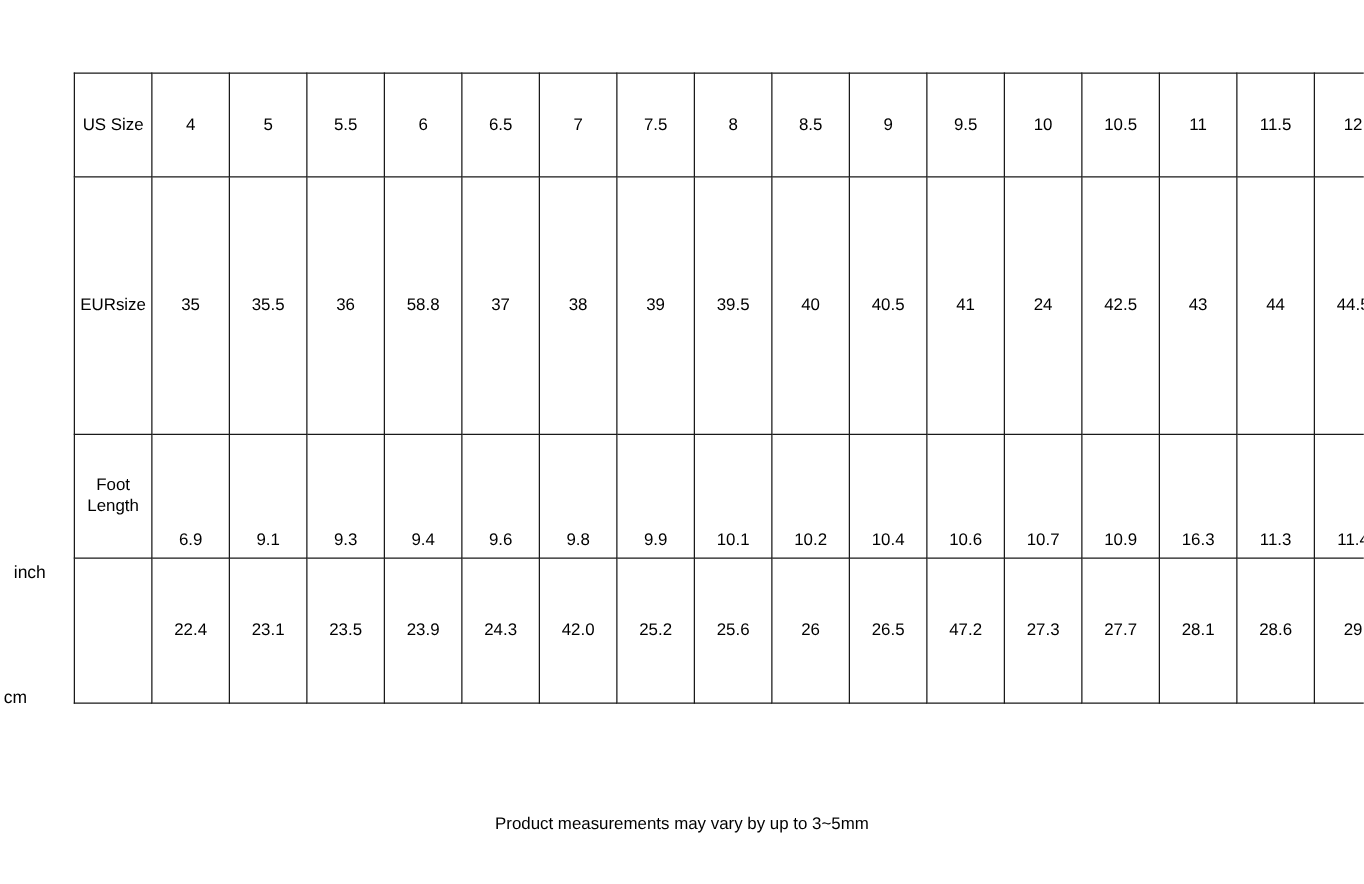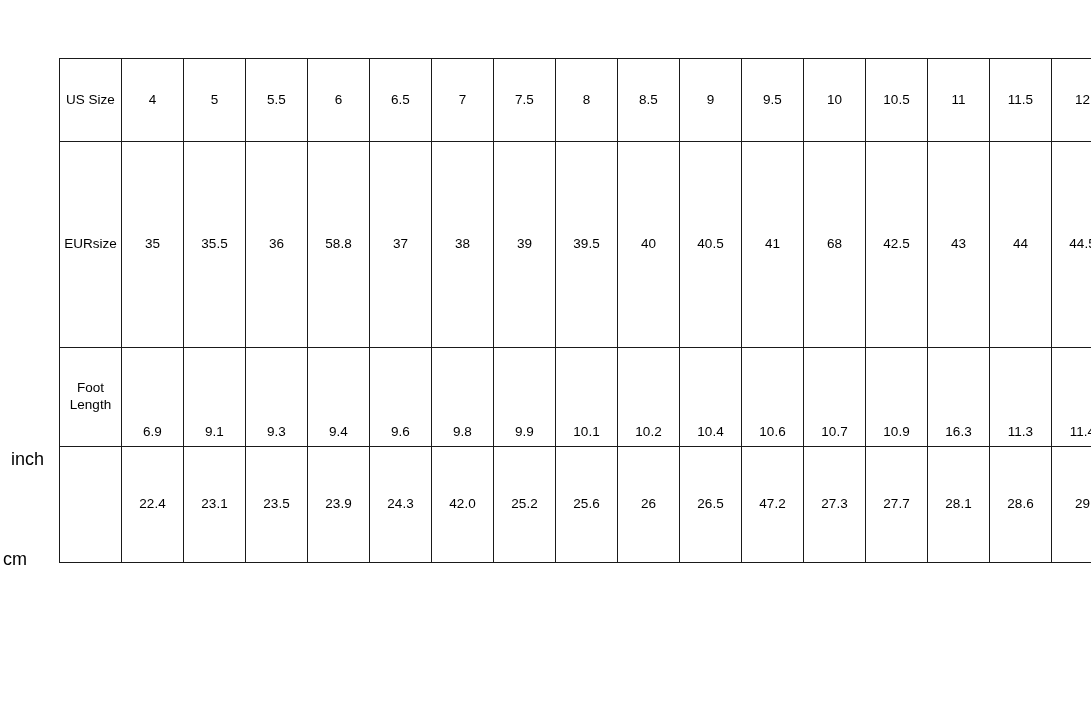--- a/index.html
+++ b/index.html
@@ -65,21 +65,21 @@
     vertical-align: bottom;
     padding-bottom: 5px;
   }
   tr.cm-row td.datacell {
     vertical-align: middle;
   }
 
   
   .unit-label {
     position: absolute;
-    font-size: 18px;
+    font-size: 14px;
     text-align: left;
   }
   .unit-inch { left: 11px; top: 449px; }
   .unit-cm   { left: 3px; top: 549px; }
 
   .footer-note {
     position: absolute;
     left: 0;
     top: 651px;
     width: 1091px;
@@ -141,21 +141,21 @@
         <td class="datacell">35.5</td>
         <td class="datacell">36</td>
         <td class="datacell">58.8</td>
         <td class="datacell">37</td>
         <td class="datacell">38</td>
         <td class="datacell">39</td>
         <td class="datacell">39.5</td>
         <td class="datacell">40</td>
         <td class="datacell">40.5</td>
         <td class="datacell">41</td>
-        <td class="datacell">68</td>
+        <td class="datacell">24</td>
         <td class="datacell">42.5</td>
         <td class="datacell">43</td>
         <td class="datacell">44</td>
         <td class="datacell">44.5</td>
       </tr>
       <tr class="inch-row">
         <td class="rowlabel footlength-label"><span>Foot</span><br><span>Length</span></td>
         <td class="datacell">6.9</td>
         <td class="datacell">9.1</td>
         <td class="datacell">9.3</td>
@@ -188,13 +188,14 @@
         <td class="datacell">47.2</td>
         <td class="datacell">27.3</td>
         <td class="datacell">27.7</td>
         <td class="datacell">28.1</td>
         <td class="datacell">28.6</td>
         <td class="datacell">29</td>
       </tr>
     </tbody>
   </table>
 
+  <div class="footer-note">Product measurements may vary by up to 3~5mm</div>
 </div>
 
 </body></html>

